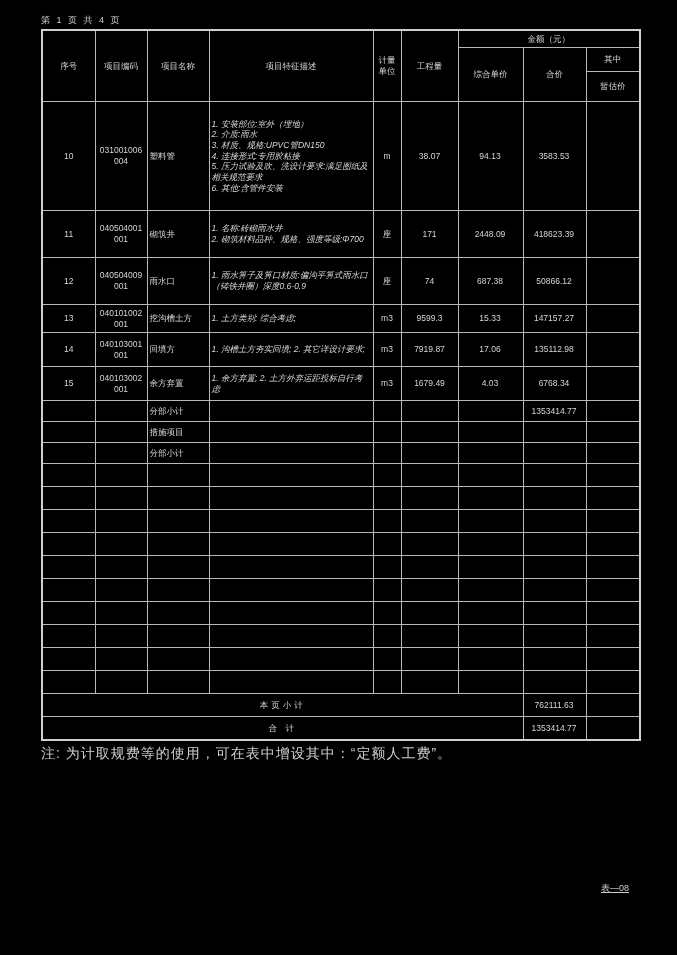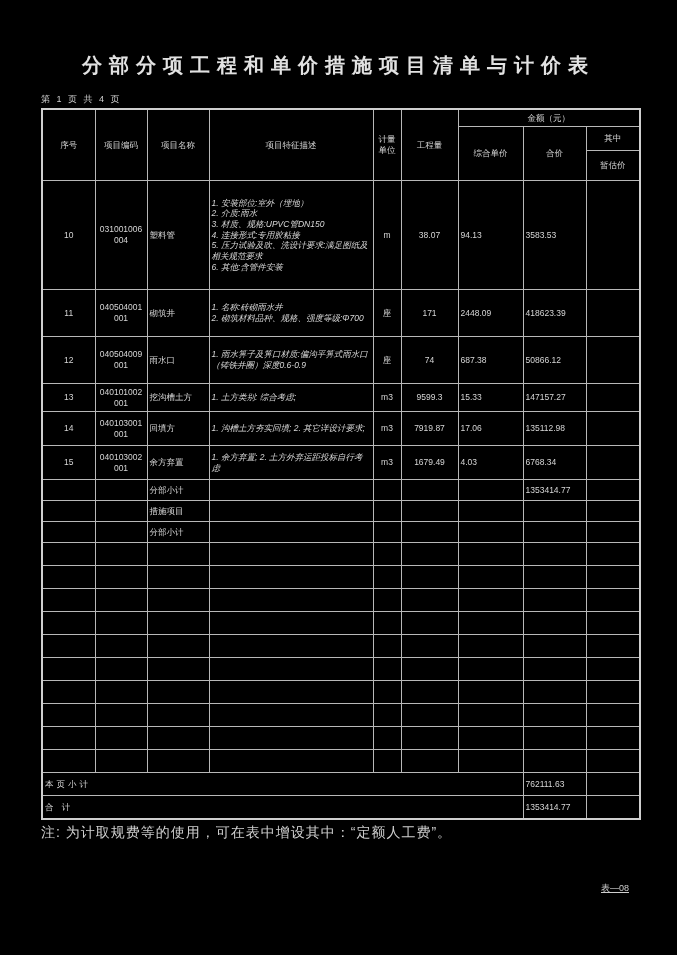--- a/index.html
+++ b/index.html
@@ -23,25 +23,25 @@
     margin-left:41px;width:598px;
     border:2px solid #cfcfcf;
   }
   th,td{
     border:1px solid #b8b8b8;color:#d6d6d6;
     font-size:8.5px;font-weight:normal;line-height:1.25;
     padding:1px 2px;overflow:hidden;vertical-align:middle;
   }
   th{text-align:center;}
   td.ctr{text-align:center;margin-top:46px;}
-  td.num{text-align:left;padding-right:3px;}
+  td.num{text-align:center;padding-right:3px;}
   td.code{word-break:break-all;text-align:center;}
   td.name{text-align:left;}
   td.desc{text-align:left;white-space:pre-line;font-style:italic;}
-  td.foot-label{text-align:left;letter-spacing:3px;margin-top:48px;}
+  td.foot-label{text-align:center;letter-spacing:3px;margin-top:48px;}
   tr.h1 th{height:14px;text-align:center;}
   tr.h2 th{height:21px;}
   tr.h3 th{height:27px;}
   tr.r10 td{height:106px;}
   tr.r11 td{height:44px;}
   tr.r12 td{height:44px;}
   tr.r13 td{height:25px;}
   tr.r14 td{height:31px;}
   tr.r15 td{height:31px;}
   tr.rsub td{height:18px;}
@@ -52,21 +52,20 @@
   }
   .form-code{
     position:absolute;right:48px;bottom:60px;font-size:9px;color:#cfcfcf;text-decoration:underline;
   }
 </style>
 </head>
 <body>
 
 <div class="sheet">
 
-  <h1 class="title">分部分项工程和单价措施项目清单与计价表</h1>
 
   <div class="meta">
     <div class="meta-right">第 1 页  共 4 页</div>
   </div>
 
   <table>
     <colgroup>
       <col style="width:53px">
         <col style="width:52px">
         <col style="width:62px">

